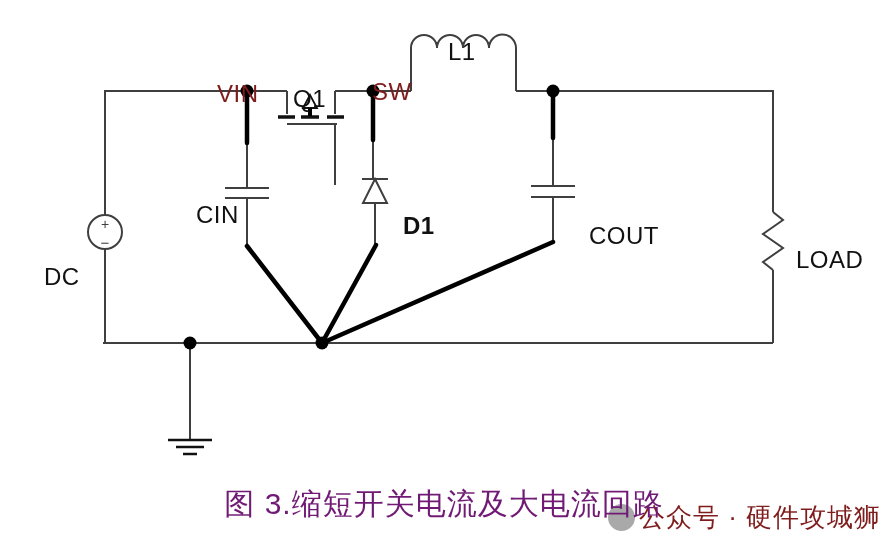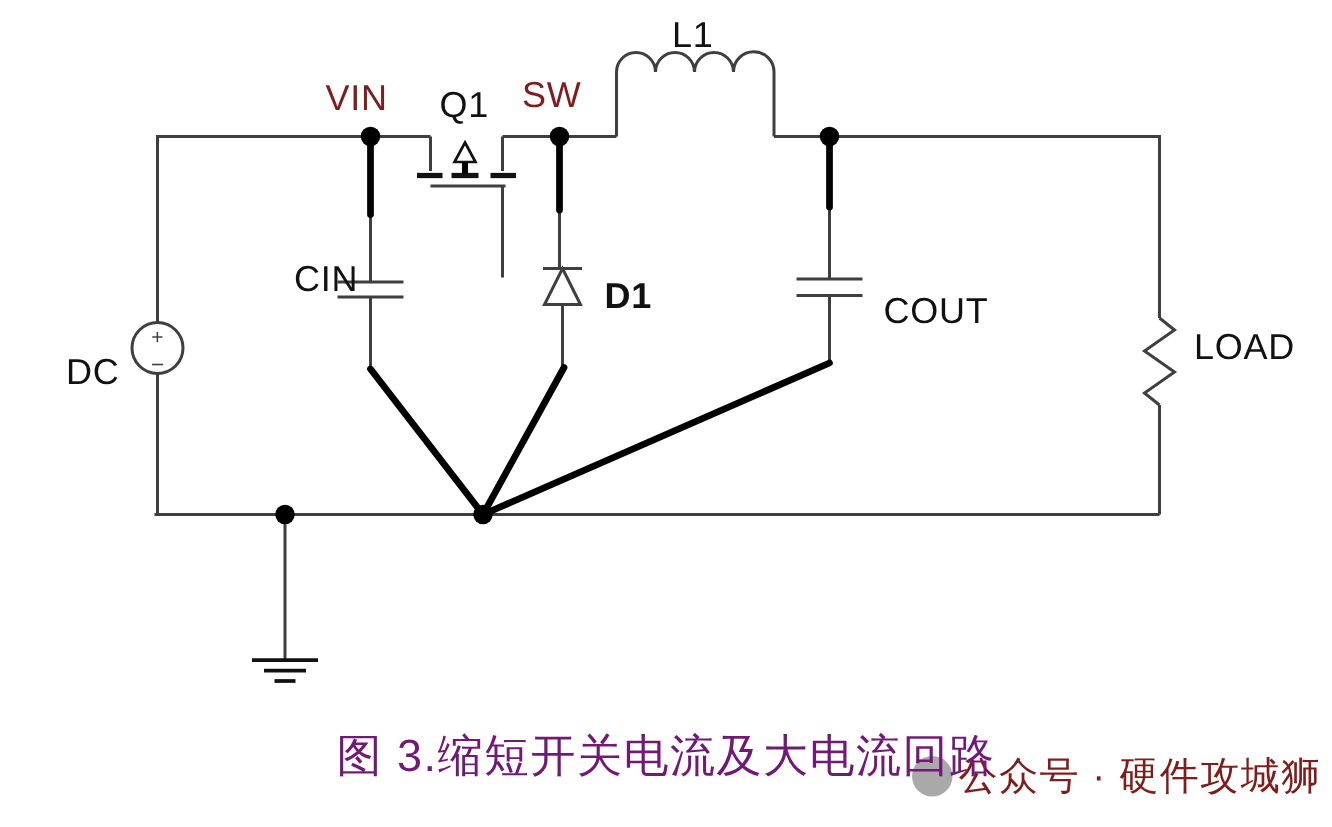--- a/index.html
+++ b/index.html
@@ -3,21 +3,21 @@
 <meta charset="utf-8">
 <style>
   html,body{margin:0;padding:0;background:#ffffff;}
   .stage{
     position:relative;width:888px;height:551px;background:#ffffff;overflow:hidden;
     font-family:"Liberation Sans","DejaVu Sans",sans-serif;
   }
   .stage svg{position:absolute;left:0;top:0;z-index:0;}
   .lbl{
     position:absolute;z-index:3;font-size:24px;line-height:1;color:#111111;
-    white-space:nowrap;letter-spacing:0.5px;
+    white-space:nowrap;letter-spacing:0.5px;margin-top:28px;
   }
   .lbl.blue{color:#7f1d1d;}
   .caption{
     position:absolute;left:0;top:484px;width:888px;text-align:center;z-index:2;
     font-size:30px;font-weight:normal;color:#701a75;letter-spacing:1px;white-space:nowrap;
   }
   .watermark{
     position:absolute;left:608px;top:500px;z-index:1;display:flex;align-items:center;
     color:#7f1d1d;font-size:26px;letter-spacing:1px;white-space:nowrap;
   }
@@ -110,21 +110,21 @@
       <circle cx="247" cy="91" r="6.5"></circle>
       <circle cx="373" cy="91" r="6.5"></circle>
       <circle cx="553" cy="91" r="6.5"></circle>
       <circle cx="190" cy="343" r="6.5"></circle>
       <circle cx="322" cy="343" r="6.5"></circle>
     </g>
   </svg>
 
   <span class="lbl blue" style="left:217px;top:54px;">VIN</span>
   <span class="lbl" style="left:293px;top:59px;">Q1</span>
-  <span class="lbl blue" style="left:348px;top:52px;">SW</span>
+  <span class="lbl blue" style="left:372px;top:52px;">SW</span>
   <span class="lbl" style="left:448px;top:12px;">L1</span>
   <span class="lbl" style="left:196px;top:175px;">CIN</span>
   <span class="lbl" style="left:403px;top:186px;font-weight:bold;">D1</span>
   <span class="lbl" style="left:589px;top:196px;">COUT</span>
   <span class="lbl" style="left:44px;top:237px;">DC</span>
   <span class="lbl" style="left:796px;top:220px;">LOAD</span>
 
   <div class="watermark">
     <span class="wm-logo"></span>
     <span>公众号 · 硬件攻城狮</span>

